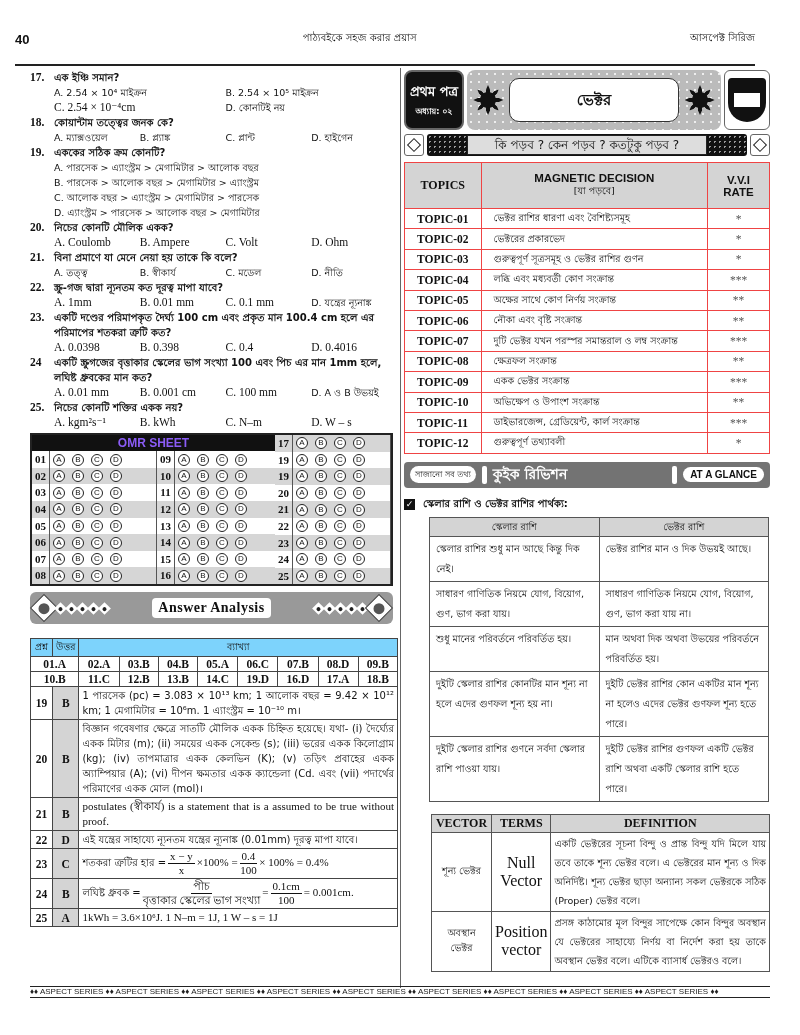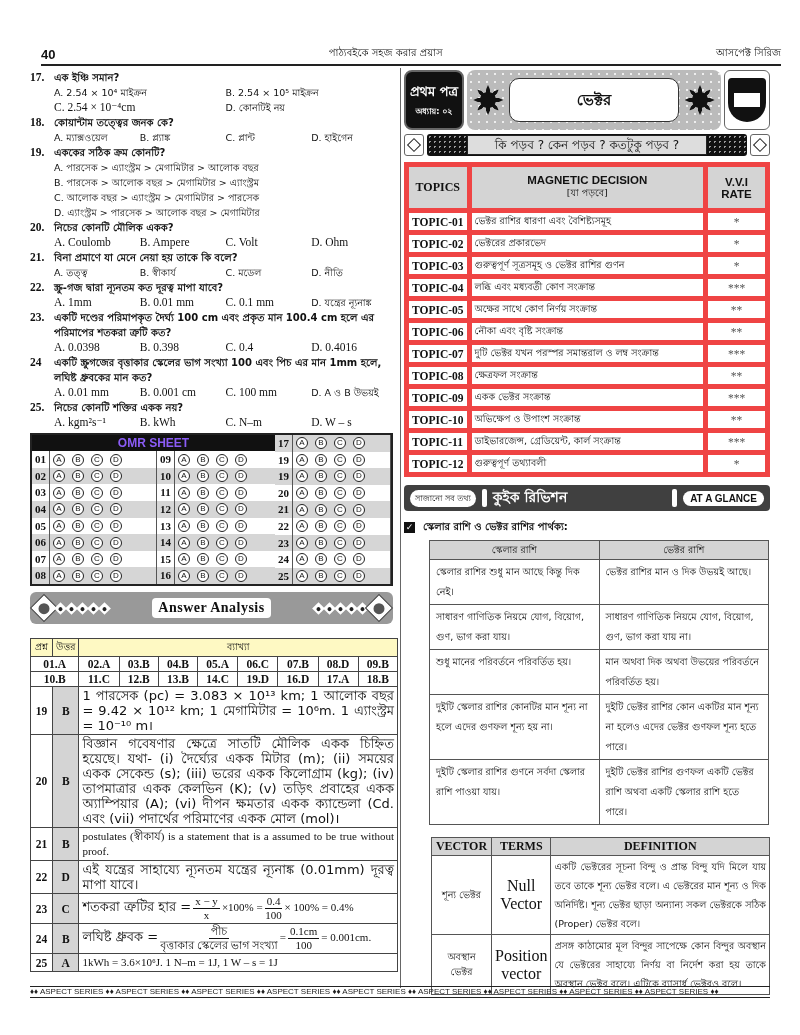--- a/index.html
+++ b/index.html
@@ -1,17 +1,17 @@
 <!DOCTYPE html>
 <html><head>
 <meta charset="utf-8">
 <style>
 *{box-sizing:border-box;margin:0;padding:0}
 body{width:800px;height:1035px;background:#fff;font-family:"Liberation Serif","DejaVu Serif",serif;color:#111;position:relative;overflow:hidden;font-size:12px}
-.header{position:absolute;left:41px;top:46px;width:740px;height:20px;border-bottom:2px solid #222;display:flex;justify-content:space-between;align-items:flex-end;padding-bottom:2px}
+.header{position:absolute;left:15px;top:46px;width:740px;height:20px;border-bottom:2px solid #222;display:flex;justify-content:space-between;align-items:flex-end;padding-bottom:17px}
 .header .pg{font-family:"Liberation Sans",sans-serif;font-weight:bold;font-size:13px}
 .header .mid{font-family:"DejaVu Sans",sans-serif;font-size:10px}
 .header .rt{font-family:"DejaVu Sans",sans-serif;font-size:10px}
 .leftcol{position:absolute;left:30px;top:70px;width:367px}
 .rightcol{position:absolute;left:404px;top:70px;width:366px}
 .vline{position:absolute;left:400px;top:68px;width:1px;height:920px;background:#666}
 .q{margin-bottom:0}
 .qline{font-size:11.5px;line-height:15px;display:flex}
 .qn{font-weight:bold;width:24px;flex:none}
 .qt{font-family:"DejaVu Sans",sans-serif;font-size:10px;font-weight:bold;line-height:15px}
@@ -30,55 +30,55 @@
 .aa{margin-top:6px;width:363px;height:32px;background:#999;border-radius:6px;display:flex;align-items:center;justify-content:space-between;padding:0 4px;position:relative}
 .aa .dia{display:flex;align-items:center;gap:2px}
 .aa .big{width:20px;height:20px;background:#fff;transform:rotate(45deg);border:1px solid #333;display:flex;align-items:center;justify-content:center}
 .aa .big span{width:11px;height:11px;border-radius:50%;background:#555;display:block}
 .aa .sm{width:9px;height:9px;background:#fff;transform:rotate(45deg);display:flex;align-items:center;justify-content:center}
 .aa .sm span{width:4px;height:4px;border-radius:50%;background:#222;display:block}
 .aa .lbl{background:#fff;border-radius:4px;padding:2px 6px;font-weight:bold;font-size:14px;letter-spacing:0.5px}
 table{border-collapse:collapse}
 .ans{margin-top:14px;width:368px;font-size:11.5px}
 .ans td,.ans th{border:1px solid #444;padding:1px 3px}
-.ans th{background:#fef9c3;font-family:"DejaVu Sans",sans-serif;font-size:9.5px;font-weight:normal}
+.ans th{background:#7dd3fc;font-family:"DejaVu Sans",sans-serif;font-size:9.5px;font-weight:normal}
 .ans .kc{text-align:center;font-weight:bold;font-size:11.5px}
 .ans .qn2{text-align:center;font-weight:bold;width:22px}
 .ans .an{text-align:center;font-weight:bold;width:22px;background:#d4d4d4}
 .ans .ex{font-size:11px;line-height:15px;text-align:justify}
-.ans .bnx{font-family:"DejaVu Sans",sans-serif;font-size:13px}
+.ans .bnx{font-family:"DejaVu Sans",sans-serif;font-size:10px}
 .frac{display:inline-flex;flex-direction:column;align-items:center;vertical-align:middle;margin:0 2px}
 .frac .t{border-bottom:1px solid #111;padding:0 2px;line-height:13px}
 .frac .b{line-height:13px}
 .banner{display:flex;height:60px;gap:3px}
 .bx1{width:60px;background:#111;border-radius:8px;color:#fff;text-align:center;font-family:"DejaVu Sans",sans-serif;font-weight:bold;padding-top:10px;font-size:13px;border:2px solid #666}
 .bx1 .s{font-size:8px;margin-top:2px}
 .bx2{flex:1;background:#bbb;border-radius:8px;display:flex;align-items:center;justify-content:space-around;padding:0 4px;background-image:radial-gradient(#eee 1px,transparent 1px);background-size:8px 8px}
 .sun{width:28px;height:28px;position:relative;display:flex;align-items:center;justify-content:center}
 .sun .c{width:16px;height:16px;background:#111;border-radius:50%;z-index:1}
 .sun .r{position:absolute;width:30px;height:4px;background:#111;clip-path:polygon(0 50%,15% 0,85% 0,100% 50%,85% 100%,15% 100%)}
 .bx2 .title{background:#fff;border:1px solid #333;border-radius:10px;width:170px;height:44px;display:flex;align-items:center;justify-content:center;font-family:"DejaVu Sans",sans-serif;font-weight:bold;font-size:15px}
 .bx3{width:46px;border:1px solid #666;border-radius:6px;display:flex;align-items:center;justify-content:center}
 .logo{width:38px;height:44px;background:#111;border-radius:4px 4px 20px 20px;display:flex;align-items:center;justify-content:center}
 .logo span{width:26px;height:14px;background:#fff;display:block}
 .qbar{display:flex;margin-top:4px;height:22px;gap:3px}
 .qbar .d{width:20px;border:1px solid #666;border-radius:3px;display:flex;align-items:center;justify-content:center}
 .qbar .d span{width:10px;height:10px;transform:rotate(45deg);border:1px solid #222;background:#fff;display:block}
 .qbar .mid{flex:1;background:#111;border-radius:3px;display:flex;align-items:center;justify-content:center;background-image:radial-gradient(#999 1px,transparent 1px);background-size:5px 5px;background-color:#111}
 .qbar .mid div{background:#ddd;border:1px solid #222;padding:0 6px;font-family:"DejaVu Sans",sans-serif;font-size:12px;line-height:18px;width:240px;text-align:center}
 .topics{margin-top:6px;width:366px;font-size:11.5px}
-.topics th,.topics td{border:5px solid #ef4444;padding:1px 3px}
+.topics th,.topics td{border:1px solid #ef4444;padding:1px 12px}
 .topics th{background:#d4d4d4;font-family:"Liberation Sans",sans-serif;height:46px}
 .topics th.tp{font-family:"Liberation Serif",serif;font-size:12px}
 .topics th .sub{font-family:"DejaVu Sans",sans-serif;font-weight:normal;font-size:9.5px;display:block}
 .topics td{height:20.4px}
 .topics td.id{font-weight:bold;white-space:nowrap;width:62px}
 .topics td.nm{font-family:"DejaVu Sans",sans-serif;font-size:9.5px}
 .topics td.rt{text-align:center;width:62px;color:#555}
-.qr{margin-top:8px;height:26px;background:#404040;border-radius:4px;display:flex;align-items:center;padding:0 6px;gap:6px;color:#fff}
+.qr{margin-top:8px;height:26px;background:#737373;border-radius:4px;display:flex;align-items:center;padding:0 6px;gap:6px;color:#fff}
 .qr .p1{background:#fff;color:#111;border-radius:10px;font-family:"DejaVu Sans",sans-serif;font-size:8px;padding:2px 5px}
 .qr .i{width:5px;height:18px;background:#fff;border-radius:2px}
 .qr .ti{flex:1;font-family:"DejaVu Sans",sans-serif;font-weight:bold;font-size:14px}
 .qr .p2{background:#fff;color:#111;border-radius:10px;font-family:"Liberation Sans",sans-serif;font-size:10px;font-weight:bold;padding:2px 7px}
 .chk{margin-top:8px;display:flex;align-items:center;gap:8px;font-family:"DejaVu Sans",sans-serif;font-size:10px;font-weight:bold}
 .chk .box{width:11px;height:11px;background:#111;color:#fff;font-size:9px;line-height:11px;text-align:center}
 .cmp{margin:4px 0 0 25px;width:340px;font-family:"DejaVu Sans",sans-serif;font-size:9.5px}
 .cmp th,.cmp td{border:1px solid #555;padding:2px 6px;line-height:20px;vertical-align:top;width:50%}
 .cmp th{background:#d4d4d4;font-weight:normal;text-align:center;line-height:14px}
 .vec{margin:12px 0 0 27px;width:339px;font-size:11px}

